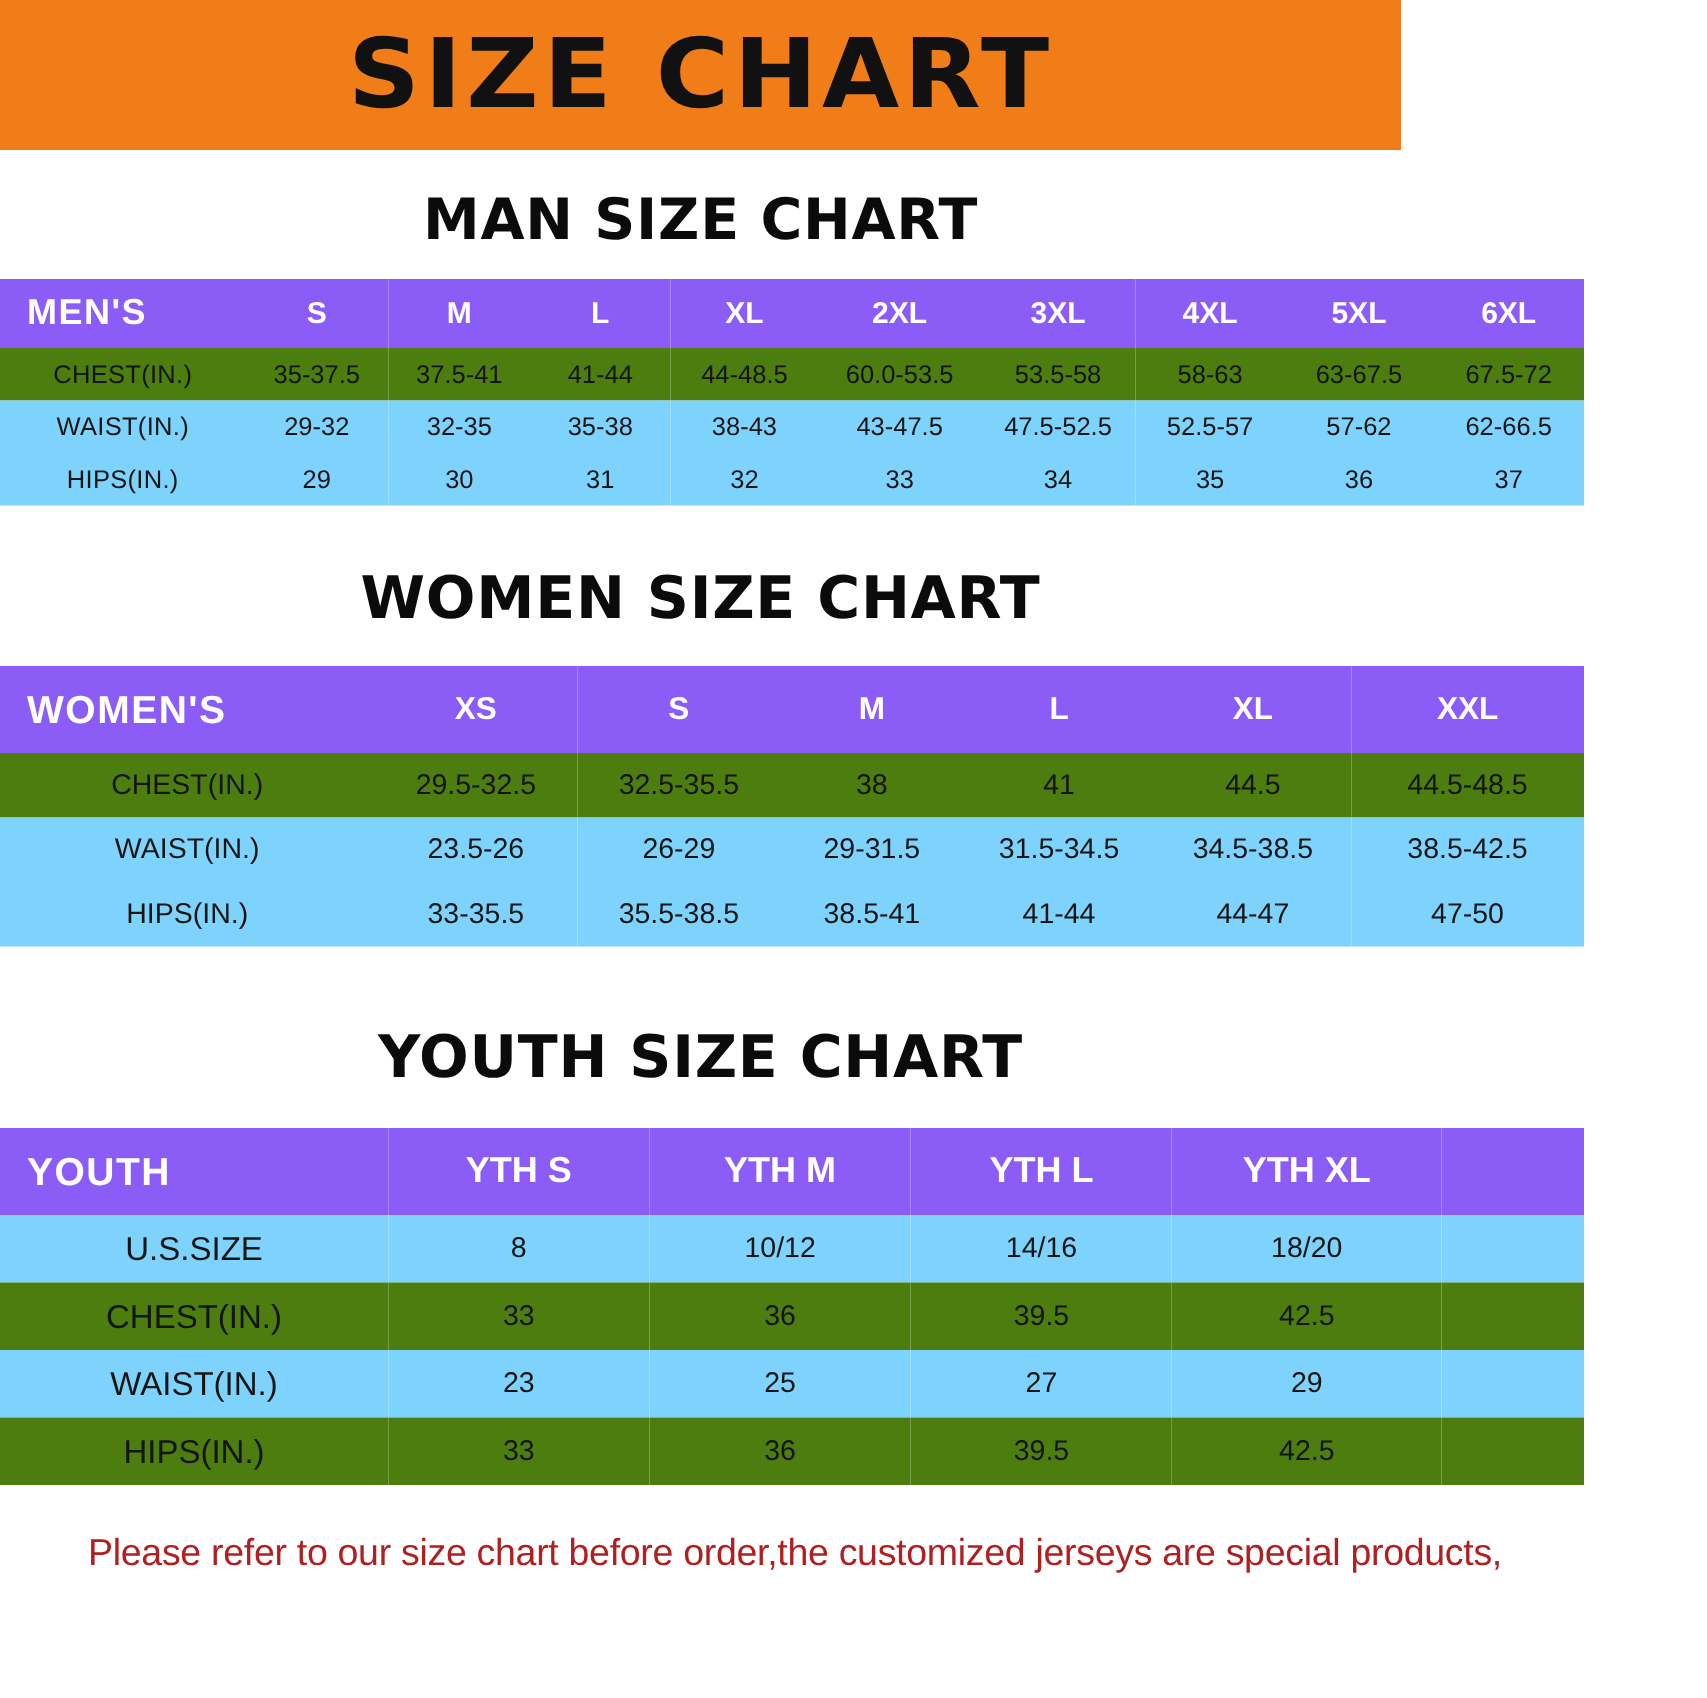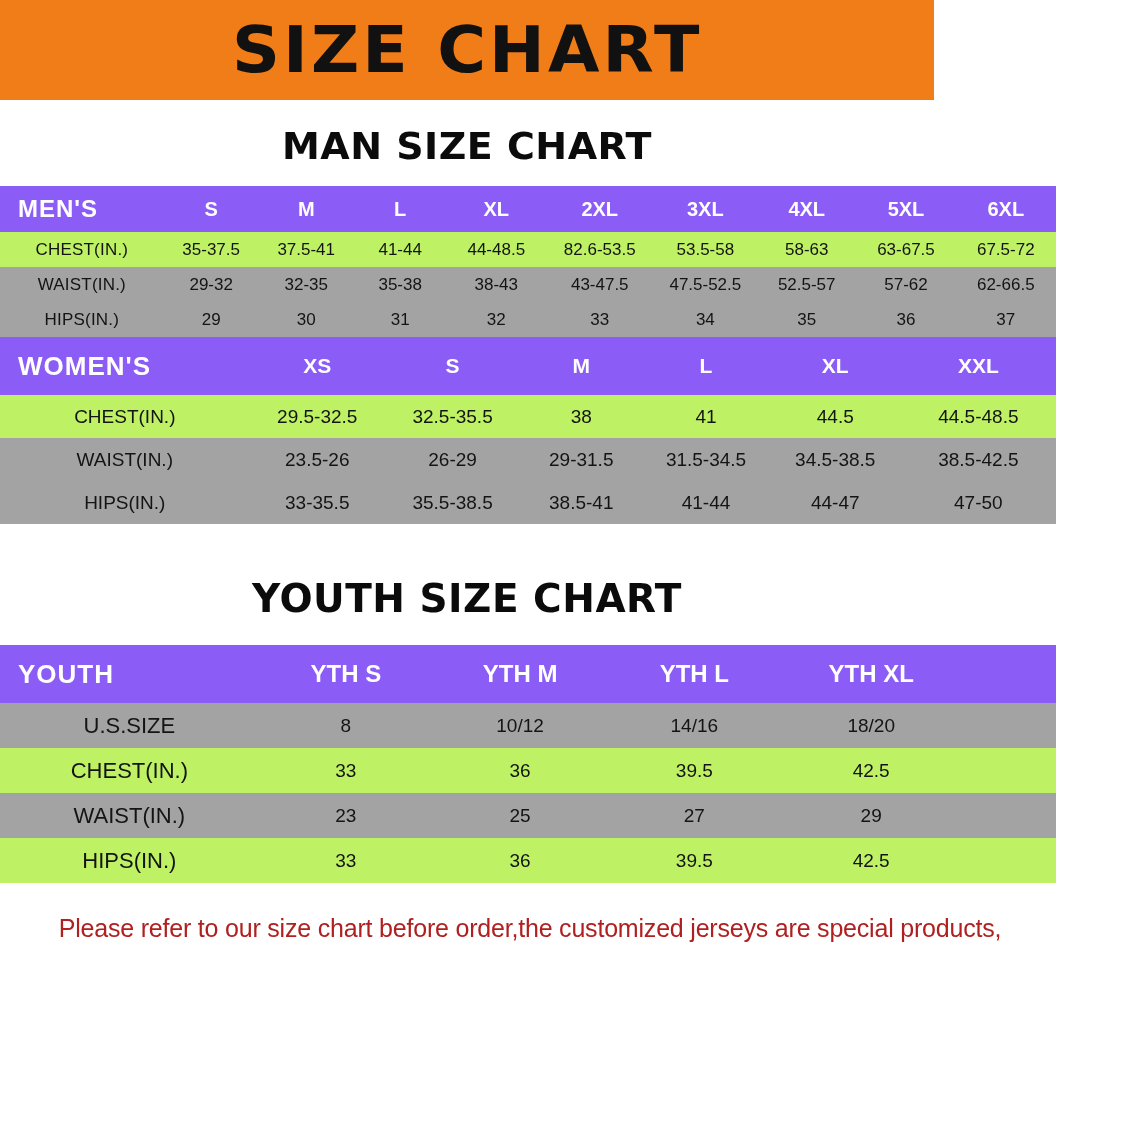--- a/index.html
+++ b/index.html
@@ -103,22 +103,22 @@
   .women-table thead th.hdr-label { font-size: 26px; }
   .women-table tbody td { height: 43px; font-size: 19px; }
   .women-table tbody td.row-label { text-align: center; font-size: 19px; }
 
   
   .youth-table thead th { height: 58px; font-size: 24px; margin-top: 28px; }
   .youth-table thead th.hdr-label { font-size: 26px; }
   .youth-table tbody td { height: 45px; font-size: 19px; }
   .youth-table tbody td.row-label { text-align: center; font-size: 22px; }
 
-  tr.band-dark td { background: #a3a3a3; }
-  tr.band-light td { background: #bef264; margin-top: 37px; }
+  tr.band-dark td { background: #7dd3fc; }
+  tr.band-light td { background: #4d7c0f; margin-top: 37px; }
 
   
   .note {
     margin: 26px auto 0 auto;
     width: 1060px;
     text-align: center;
     color: #b02020;
     font-family: "Liberation Sans", sans-serif;
     font-size: 25px;
     line-height: 1.55;
@@ -165,21 +165,21 @@
           <th>6XL</th>
         </tr>
       </thead>
       <tbody>
         <tr class="band-light">
           <td class="row-label">CHEST(IN.)</td>
           <td>35-37.5</td>
           <td>37.5-41</td>
           <td>41-44</td>
           <td>44-48.5</td>
-          <td>82.6-53.5</td>
+          <td>60.0-53.5</td>
           <td>53.5-58</td>
           <td>58-63</td>
           <td>63-67.5</td>
           <td>67.5-72</td>
         </tr>
         <tr class="band-dark">
           <td class="row-label">WAIST(IN.)</td>
           <td>29-32</td>
           <td>32-35</td>
           <td>35-38</td>
@@ -199,20 +199,21 @@
           <td>33</td>
           <td>34</td>
           <td>35</td>
           <td>36</td>
           <td>37</td>
         </tr>
       </tbody>
     </table>
   </div>
 
+  <div class="section-title women">WOMEN SIZE CHART</div>
 
   <div class="table-wrap">
     <table class="size-table women-table">
       <colgroup>
         <col style="width:22.5%">
         <col style="width:12.2%">
         <col style="width:12.2%">
         <col style="width:11.0%">
         <col style="width:11.5%">
         <col style="width:11.8%">

